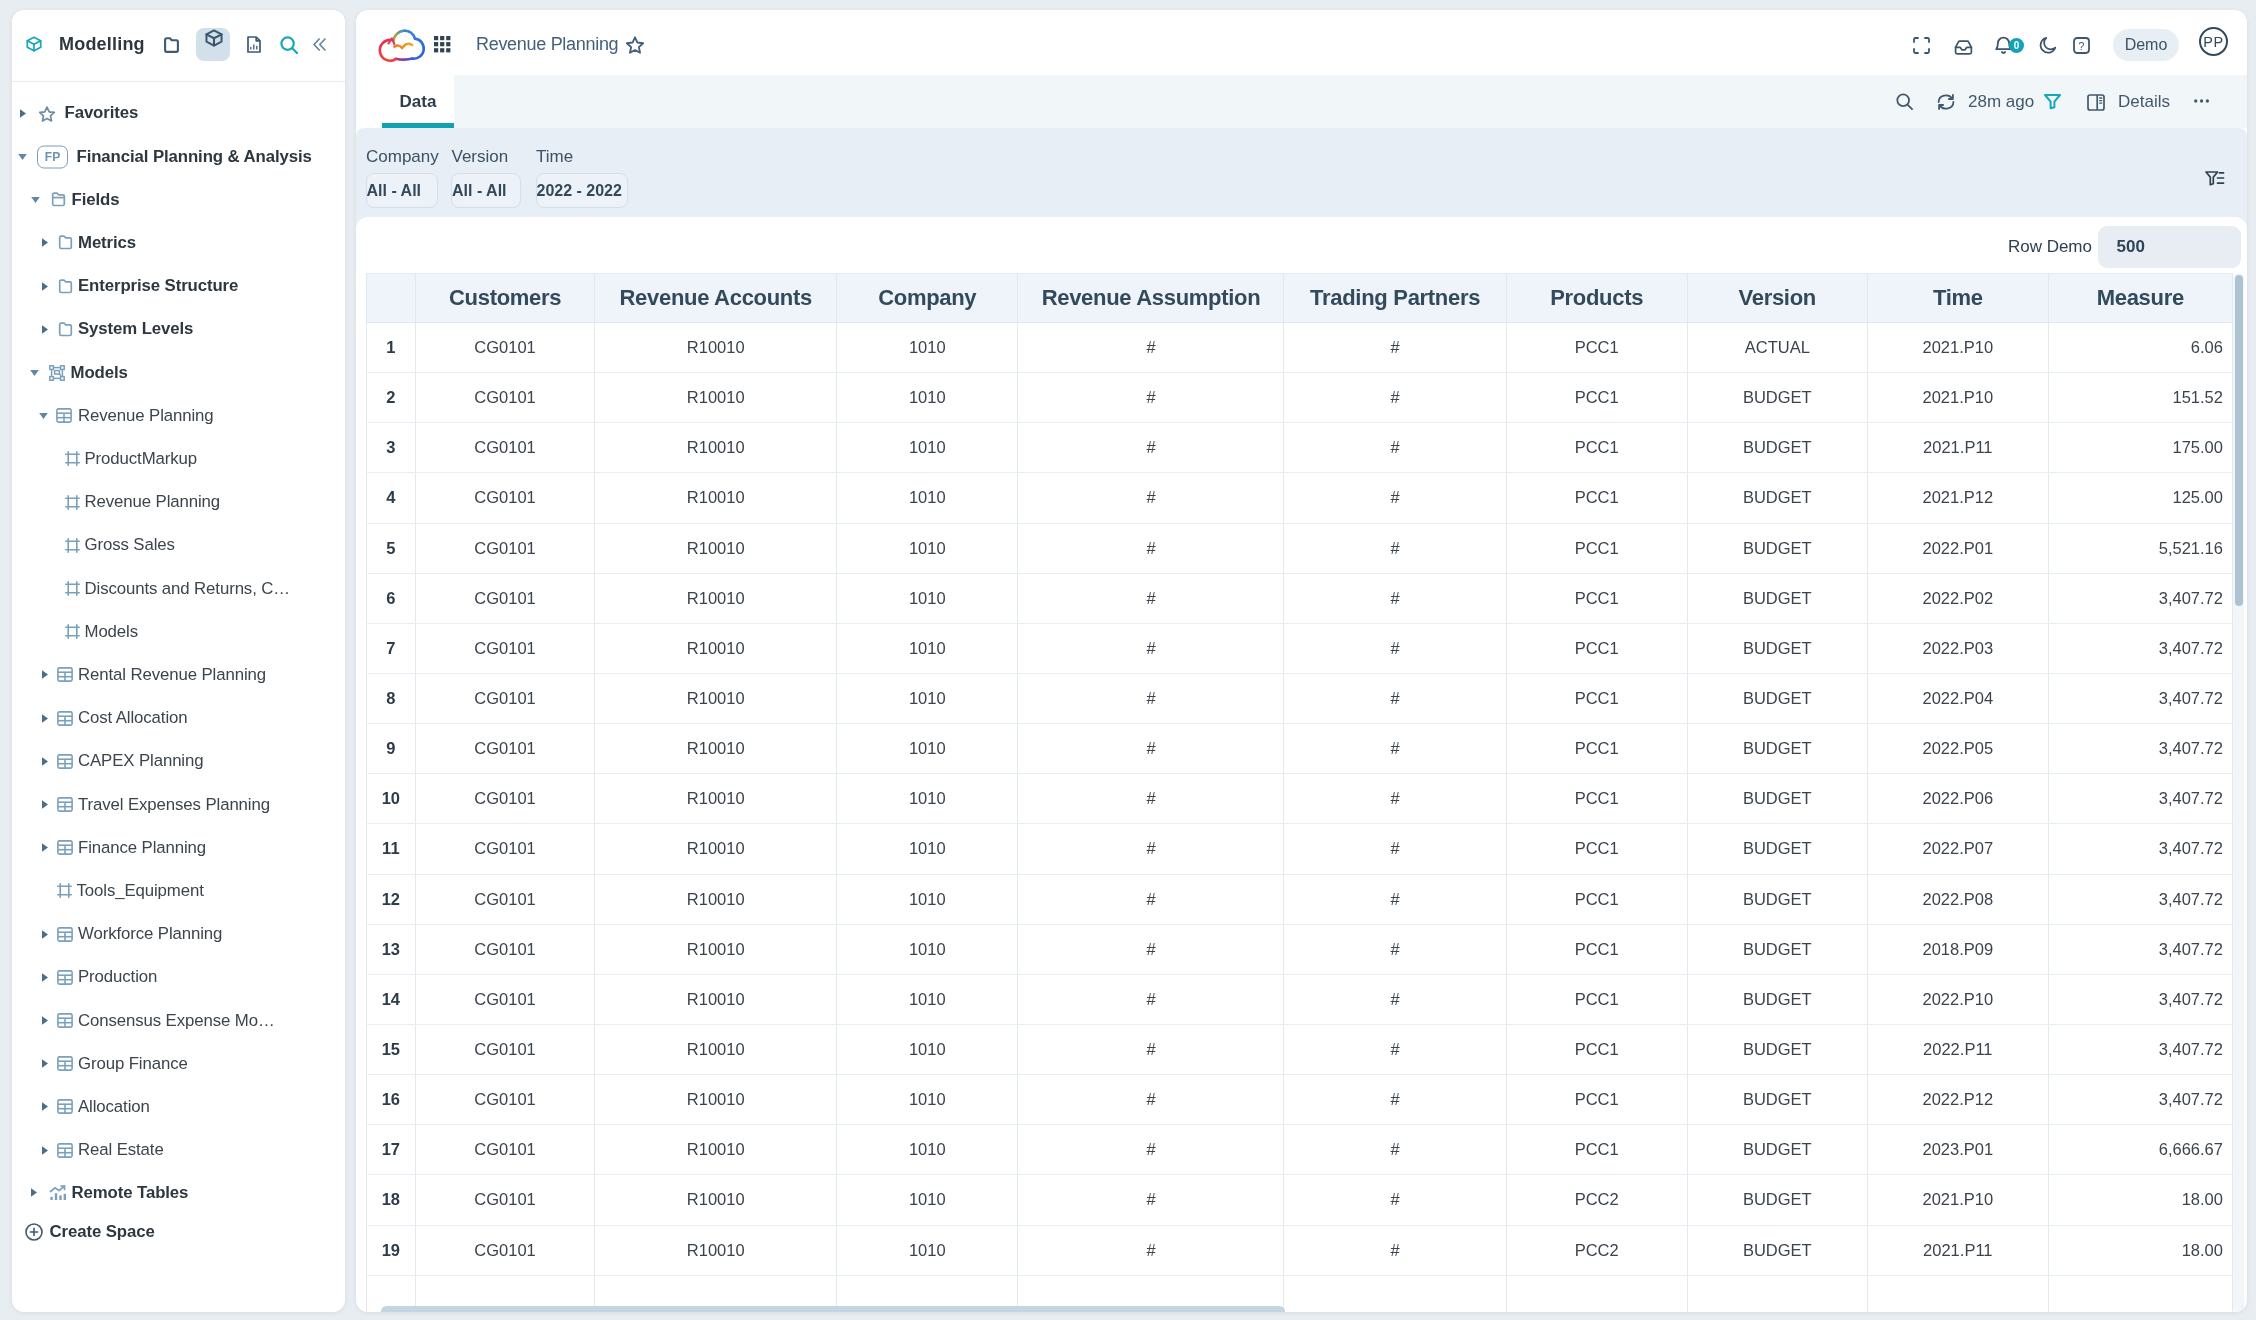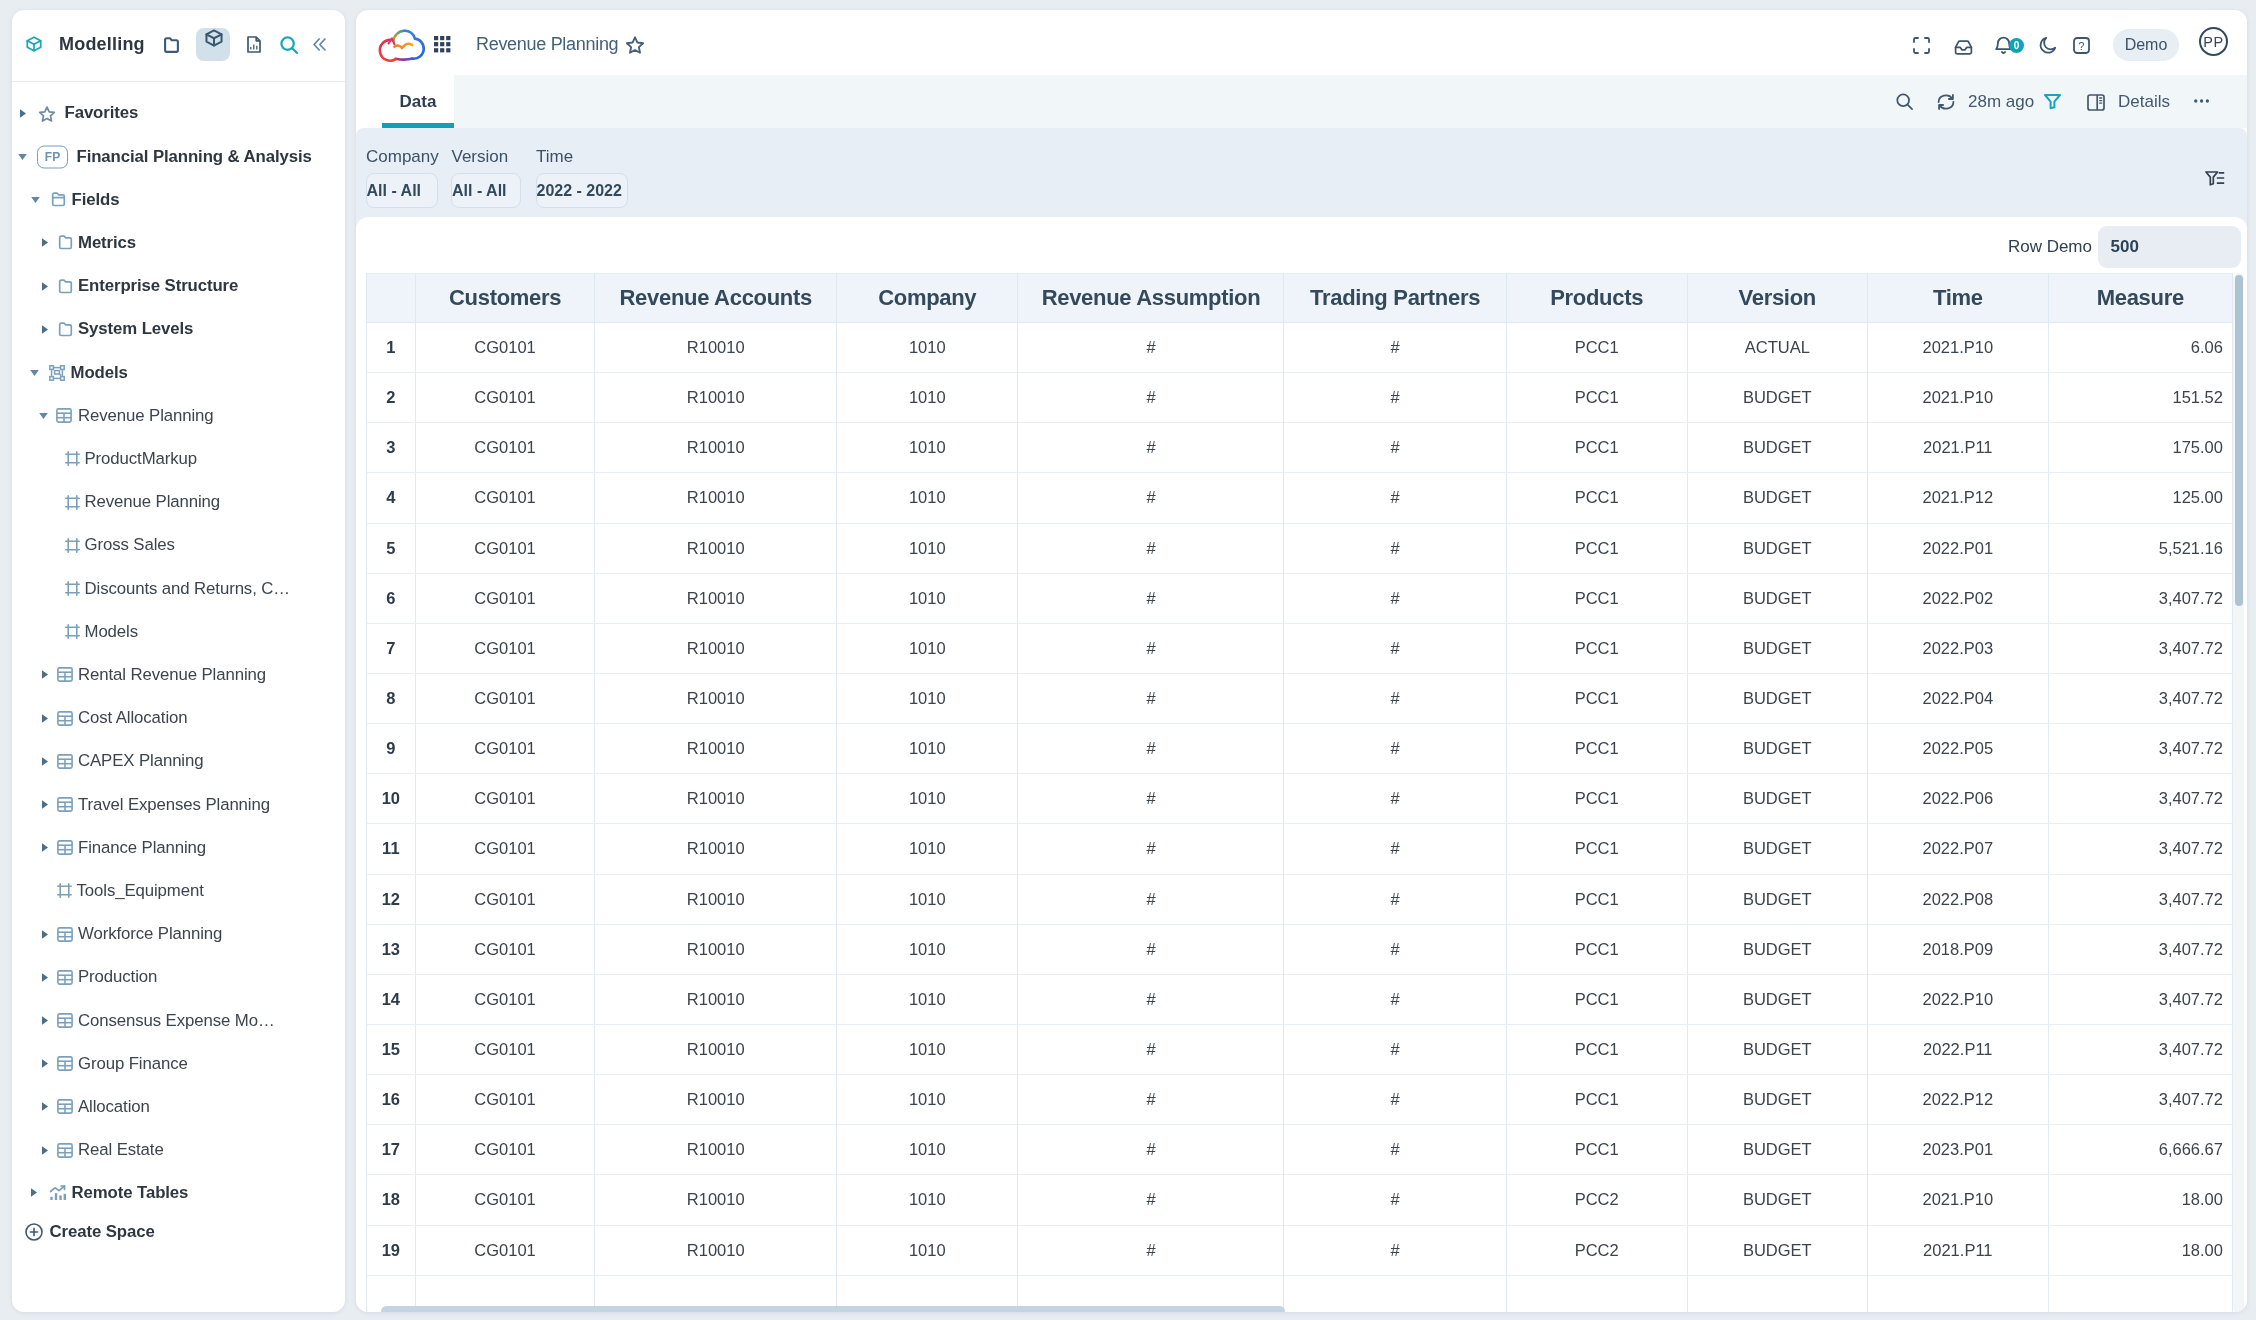--- a/index.html
+++ b/index.html
@@ -34,21 +34,21 @@
 
 .filterband{position:absolute;left:0;top:118px;width:1891px;height:99px;background:#e7eef5;border-radius:8px 8px 0 0;}
 .flabel{position:absolute;top:29px;transform:translateY(-50%);font-size:17px;color:#3b5166;}
 .chip{position:absolute;top:45px;height:35px;border:1px solid #d5dfe8;border-radius:8px;background:#ecf2f7;
  font-size:16px;font-weight:700;color:#32495c;text-align:left;}
 .chip span{display:inline-block;margin-top:8px;}
 
 .content{position:absolute;left:0;top:207px;width:1891px;height:1095px;background:#fff;border-radius:12px;}
 .rowlimit-lbl{position:absolute;left:1636px;top:9px;width:100px;height:42px;line-height:42px;text-align:right;font-size:17px;color:#2f4050;}
 .rowlimit-box{position:absolute;left:1741.5px;top:9px;width:143.5px;height:42px;background:#e7edf3;border-radius:9px;
- font-size:17px;font-weight:700;color:#2e4356;line-height:42px;padding-left:13px;}
+ font-size:17px;font-weight:700;color:#2e4356;line-height:42px;padding-left:19px;}
 
 table{border-collapse:collapse;table-layout:fixed;position:absolute;left:10px;top:56px;}
 td,th{overflow:hidden;white-space:nowrap;}
 thead th{height:49px;background:#eef4f9;border:1px solid #dfe9f1;border-top:1px solid #e4edf3;
  font-size:22px;letter-spacing:-0.3px;font-weight:700;color:#33495c;text-align:center;vertical-align:middle;}
 tbody td{height:50.15px;border:1px solid #e7eef4;border-left:1px solid #e1eaf1;border-right:1px solid #e1eaf1;
  font-size:16.5px;color:#3b434c;text-align:center;vertical-align:middle;background:#fff;}
 tbody td.num{font-weight:700;color:#2e3c49;}
 tbody td.meas{text-align:right;padding-right:9px;}
 .vscroll-track{position:absolute;left:1877px;top:56px;width:11px;height:1040px;background:#f2f6f9;border-radius:6px;}

